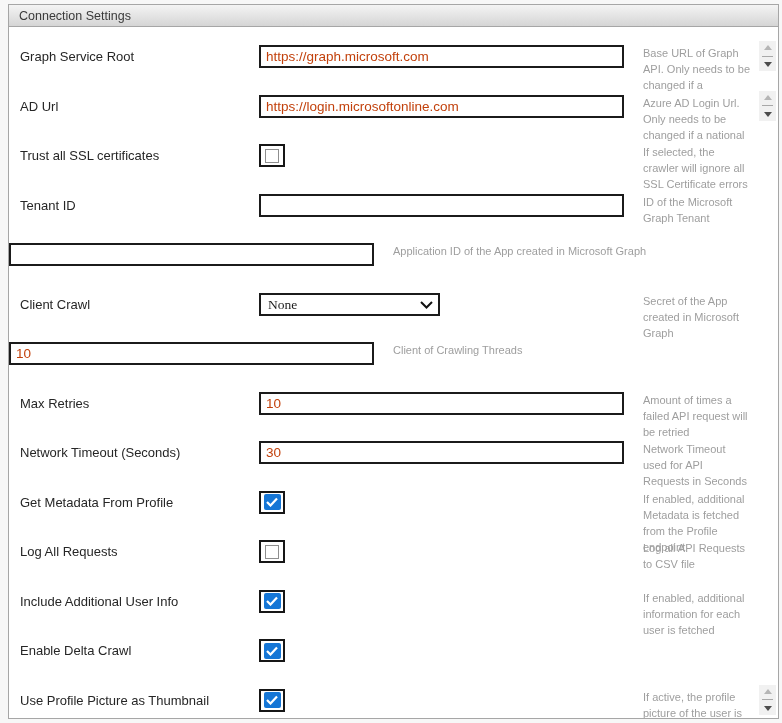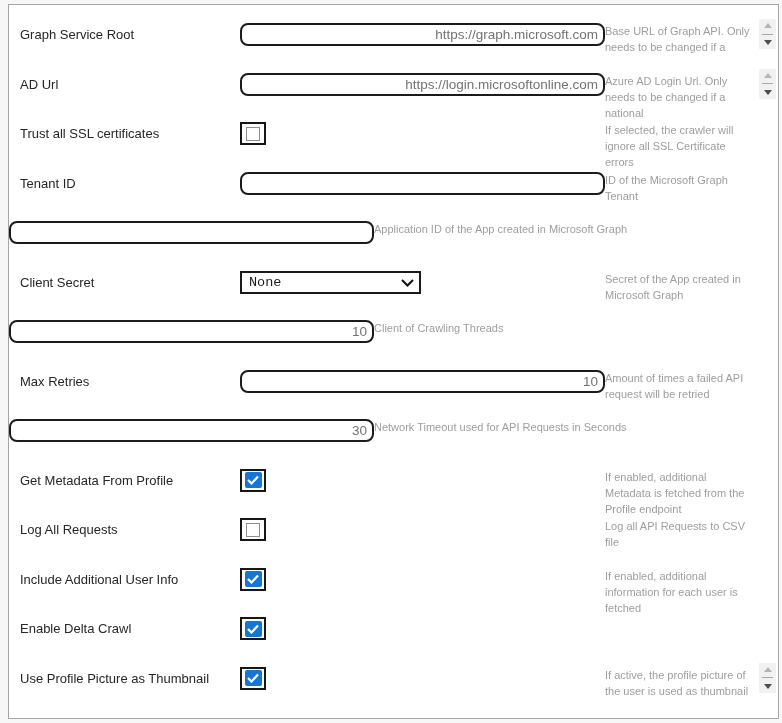--- a/index.html
+++ b/index.html
@@ -33,20 +33,21 @@
   }
   .rows {
     padding-top: 5px;
     height: calc(100% - 27px);
     overflow: hidden;
   }
   .row {
     height: 49.5px;
     display: flex;
     box-sizing: border-box;
+    gap: 19px;
   }
   .label-cell {
     width: 231px;
     padding-left: 11px;
     box-sizing: border-box;
     display: flex;
     align-items: center;
     flex: none;
   }
   .field-label {
@@ -57,44 +58,43 @@
     width: 365px;
     flex: none;
     display: flex;
     align-items: center;
   }
   .text-input {
     width: 100%;
     height: 23px;
     box-sizing: border-box;
     border: 2px solid #1b1b1b;
-    border-radius: 8px;
+    border-radius: 0;
     background: #fff;
     font-family: "Liberation Sans", sans-serif;
     font-size: 13.5px;
-    color: #737373;
+    color: #c2410c;
     padding: 0 5px;
     outline: none;
-    text-align: right;
   }
   .select-wrap {
     position: relative;
     width: 181px;
     height: 23px;
   }
   .select-input {
     -webkit-appearance: none;
     appearance: none;
     width: 100%;
     height: 100%;
     box-sizing: border-box;
     border: 2px solid #1b1b1b;
     border-radius: 0;
     background: #fff;
-    font-family: Liberation Mono, monospace;
+    font-family: Liberation Serif, serif;
     font-size: 13.5px;
     color: #1b1b1b;
     padding: 0 24px 0 7px;
     outline: none;
   }
   .chevron {
     position: absolute;
     right: 7px;
     top: 8px;
     pointer-events: none;
@@ -173,20 +173,23 @@
     width: 0; height: 0;
     border-left: 4px solid transparent;
     border-right: 4px solid transparent;
     border-top: 5px solid #4d4d4d;
   }
 </style>
 </head>
 <body>
 
 <div class="panel">
+  <div class="panel-header">
+    <span>Connection Settings</span>
+  </div>
   <div class="rows" id="rows">
       <div class="row has-scrollbar">
     <div class="label-cell">
       <span class="field-label">Graph Service Root</span>
     </div>
     <div class="control-cell">
       <input type="text" class="text-input" value="https://graph.microsoft.com" style="">
 
     </div>
     <div class="desc-cell">
@@ -249,21 +252,21 @@
       <input type="text" class="text-input" style="">
 
     </div>
     <div class="desc-cell">
       <div class="desc-text">Application ID of the App created in Microsoft Graph</div>
 
     </div>
   </div>
       <div class="row">
     <div class="label-cell">
-      <span class="field-label">Client Secret</span>
+      <span class="field-label">Client Crawl</span>
     </div>
     <div class="control-cell">
 
       <div class="select-wrap">
         <select class="select-input"><option>None</option></select>
         <span class="chevron">
           <svg width="13" height="8" viewBox="0 0 13 8">
                 <polyline points="1,1 6.5,6.5 12,1" fill="none" stroke="#111" stroke-width="2"></polyline>
               </svg>
         </span>
@@ -292,20 +295,23 @@
     <div class="control-cell">
       <input type="text" class="text-input" value="10" style="">
 
     </div>
     <div class="desc-cell">
       <div class="desc-text">Amount of times a failed API request will be retried</div>
 
     </div>
   </div>
       <div class="row">
+    <div class="label-cell">
+      <span class="field-label">Network Timeout (Seconds)</span>
+    </div>
     <div class="control-cell">
       <input type="text" class="text-input" value="30" style="">
 
     </div>
     <div class="desc-cell">
       <div class="desc-text">Network Timeout used for API Requests in Seconds</div>
 
     </div>
   </div>
       <div class="row">

